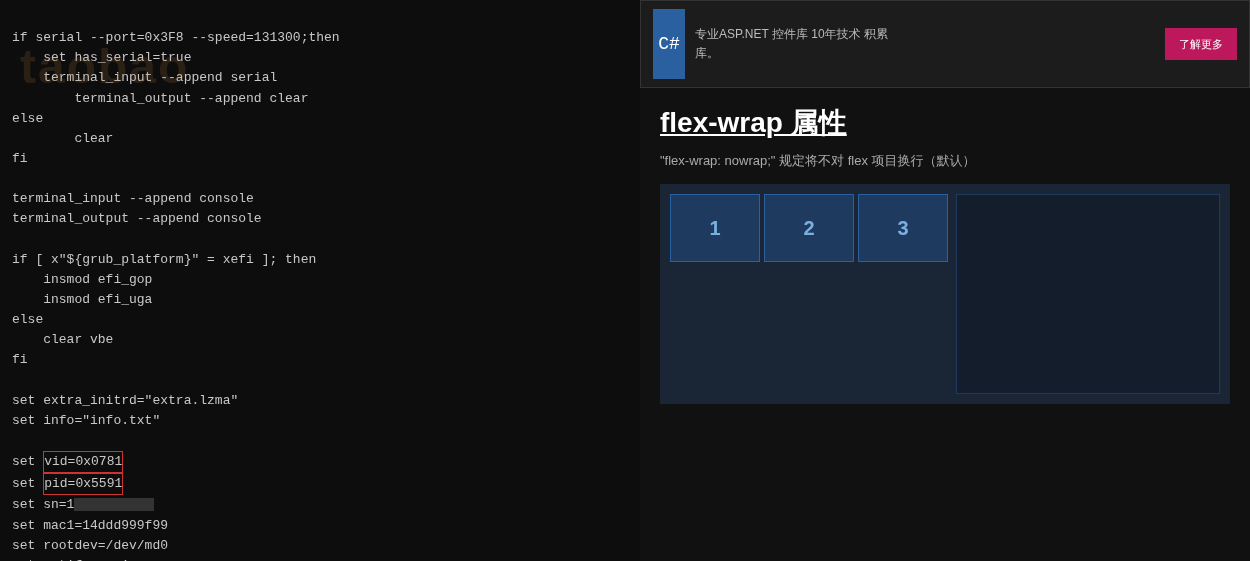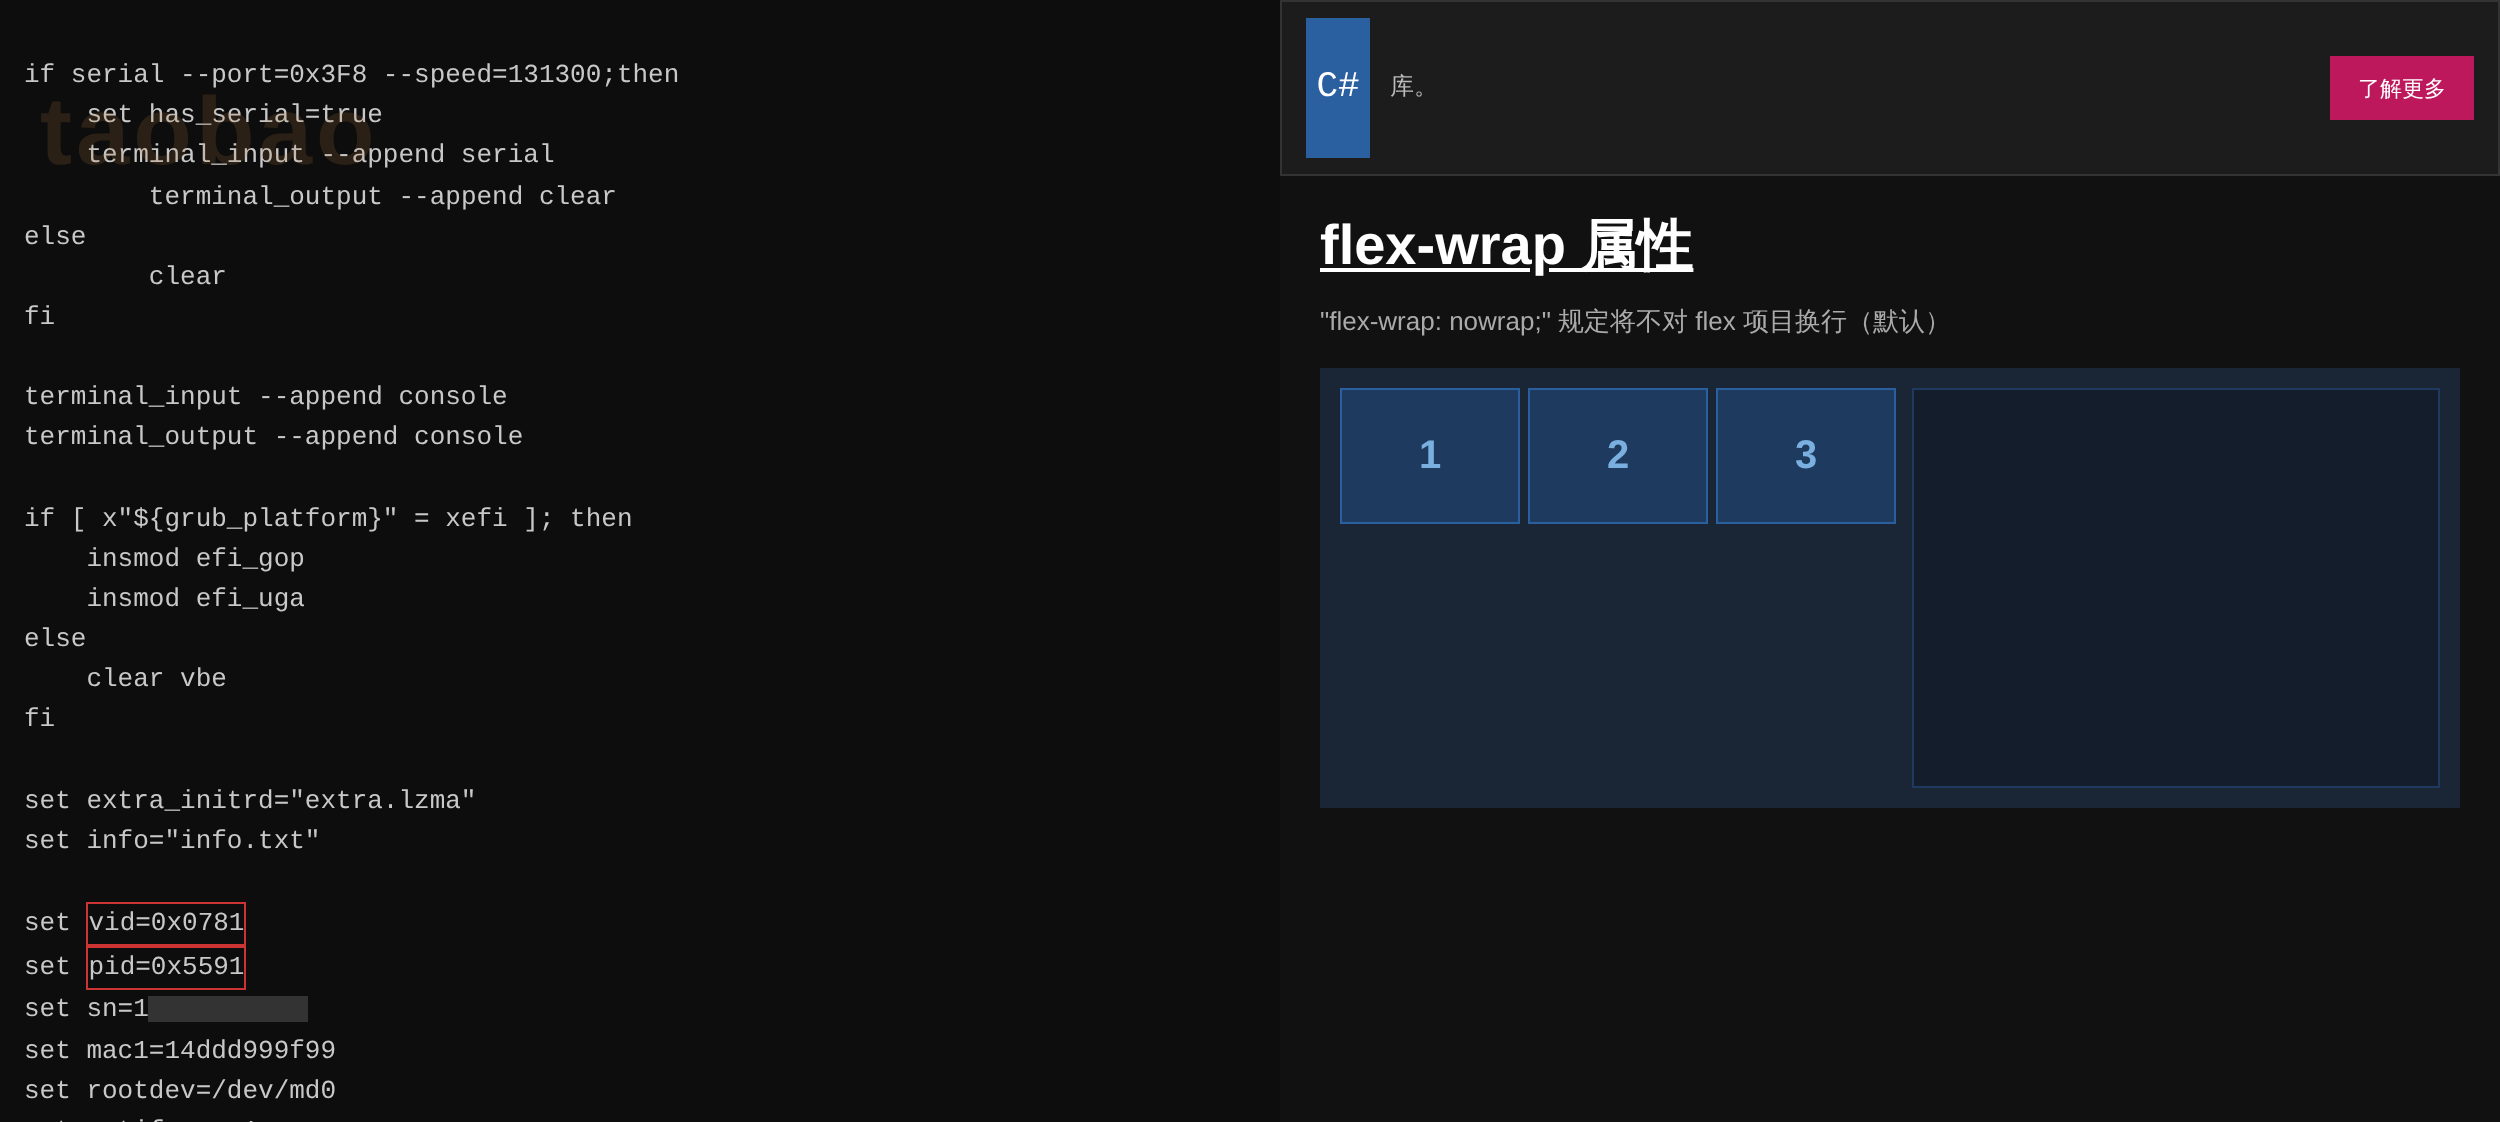--- a/index.html
+++ b/index.html
@@ -216,20 +216,21 @@
   </div>
 </div>
 
 <div id="right-panel">
 
   <div id="ad-banner">
     <div id="ad-icon">
       <span>C#</span>
     </div>
     <div id="ad-text">
+      <div>专业ASP.NET 控件库  10年技术 积累</div>
       <div>库。</div>
     </div>
     <button id="ad-button">了解更多</button>
   </div>
 
   <div id="content-area">
     <div id="page-title-text">flex-wrap 属性</div>
     <div id="subtitle-text">"flex-wrap: nowrap;" 规定将不对 flex 项目换行（默认）</div>
 
     <div id="flex-demo">

